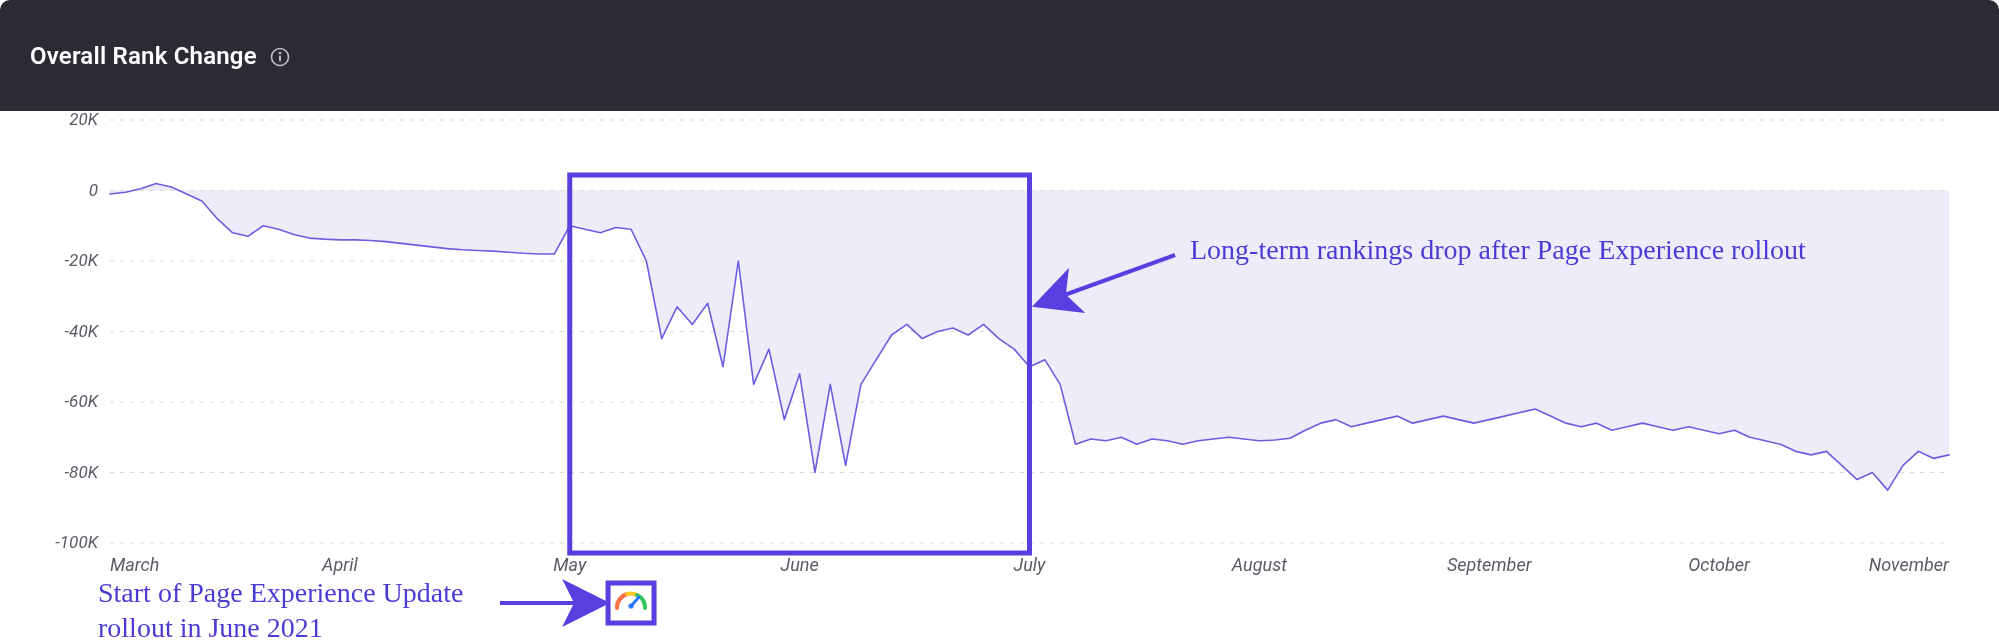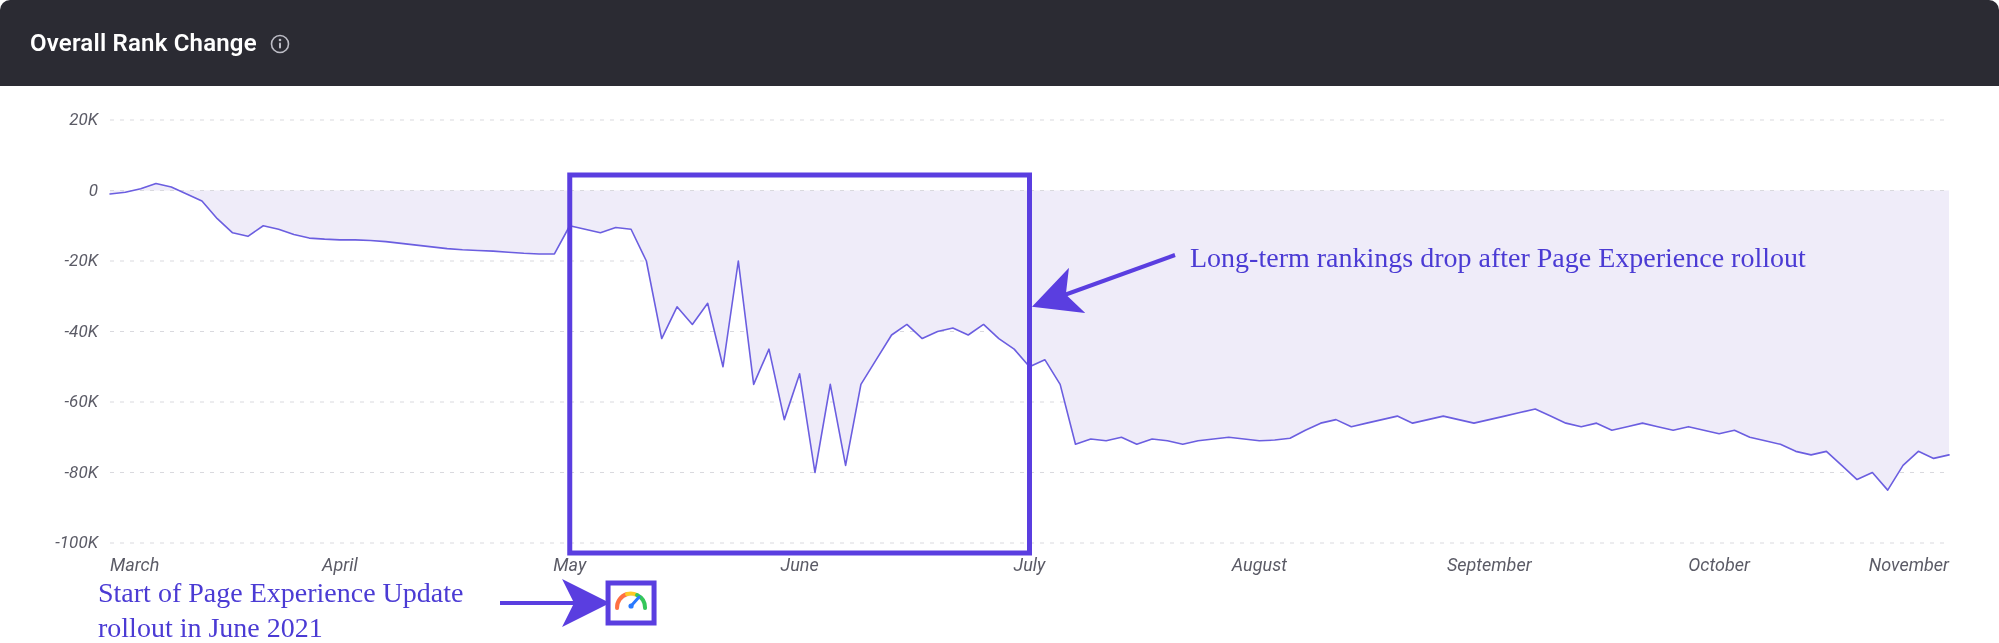--- a/index.html
+++ b/index.html
@@ -13,21 +13,21 @@
     width: 1999px;
     height: 643px;
     position: relative;
     background: #fff;
     border-radius: 10px;
     overflow: hidden;
   }
   .header {
     position: absolute;
     left: 0; right: 0; top: 0;
-    height: 86px;
+    height: 111px;
     background: #2b2b33;
     display: flex;
     align-items: center;
     padding-left: 30px;
     color: #ffffff;
   }
   .header-title {
     font-size: 24px;
     font-weight: 600;
     letter-spacing: 0.2px;
@@ -120,16 +120,16 @@
           <path d="M -14 2 A 14 14 0 0 1 -4 -12" fill="none" stroke="#ff7043" stroke-width="4" stroke-linecap="round"></path>
           <path d="M -4 -12 A 14 14 0 0 1 6 -11" fill="none" stroke="#ffca28" stroke-width="4" stroke-linecap="round"></path>
           <path d="M 6 -11 A 14 14 0 0 1 14 2" fill="none" stroke="#34c759" stroke-width="4" stroke-linecap="round"></path>
           <line x1="0" y1="0" x2="8" y2="-9" stroke="#2979ff" stroke-width="3" stroke-linecap="round"></line>
           <circle cx="0" cy="0" r="2.6" fill="#2979ff"></circle>
         </g>
         <line x1="460" y1="503" x2="562.05" y2="503" stroke="#5a3ee0" stroke-width="4" marker-end="url(#arrowhead)"></line>
       </svg>
   </div>
 
-  <div class="annotation" style="left:1190px; top:232px; max-width:700px;margin-top:8px;">Long-term rankings drop after Page Experience rollout</div>
+  <div class="annotation" style="left:1190px; top:232px; max-width:700px;">Long-term rankings drop after Page Experience rollout</div>
 
   <div class="annotation small" style="left:98px; top:575px; max-width:430px;">Start of Page Experience Update rollout in June 2021</div>
 </div>
 
 </body></html>

